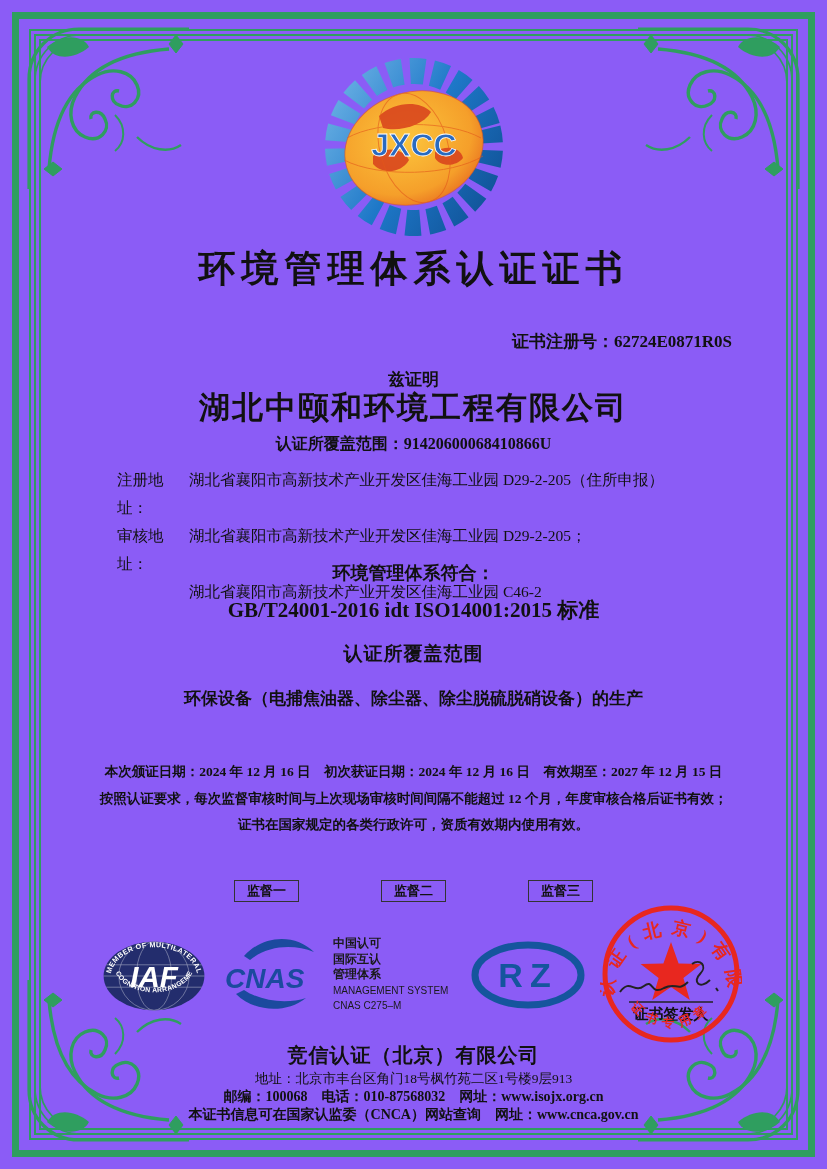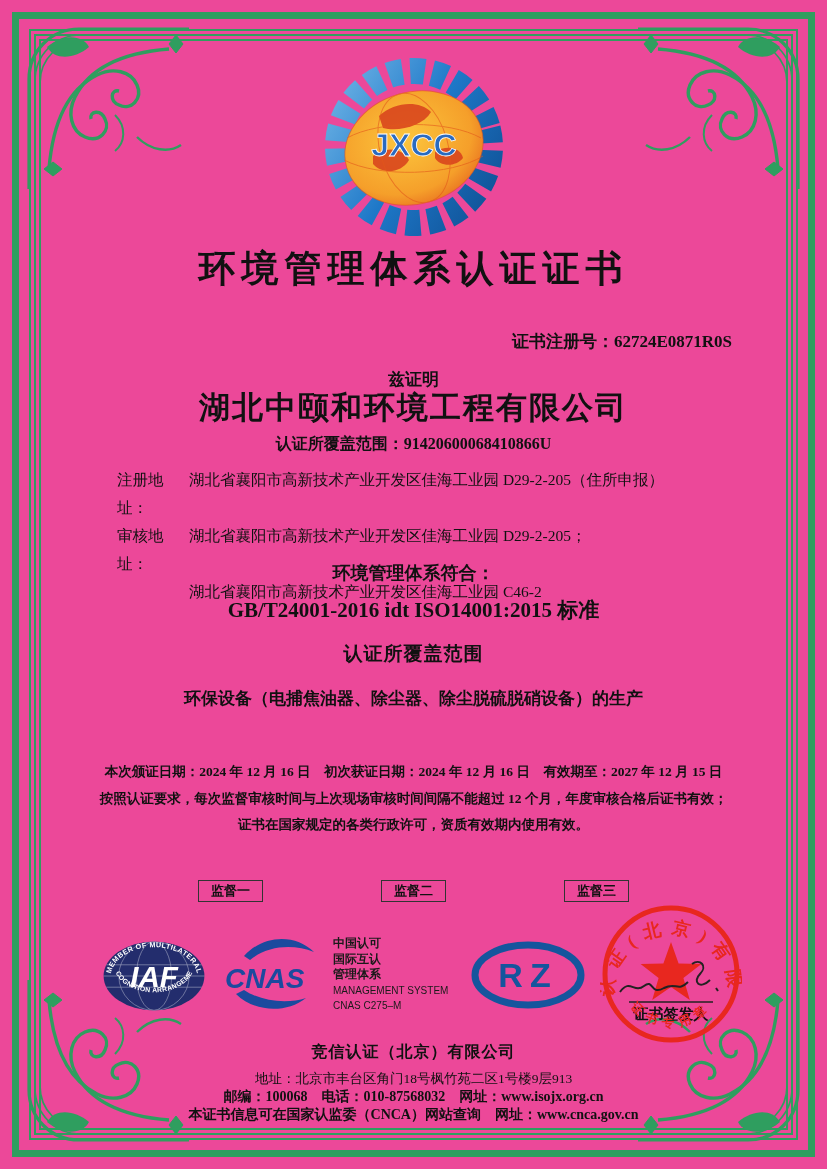--- a/index.html
+++ b/index.html
@@ -1,16 +1,16 @@
 <!DOCTYPE html>
 <html><head>
 <meta charset="utf-8">
 <style>
   html,body{margin:0;padding:0;background:#fff;}
-  .cert{position:relative;width:827px;height:1169px;background:#ec4899;overflow:hidden;
+  .cert{position:relative;width:827px;height:1169px;background:#8b5cf6;overflow:hidden;
         font-family:"Liberation Serif","DejaVu Serif",serif;color:#111;}
   
   .frame-thick{position:absolute;inset:12px;border:7px solid #2f9e5f;pointer-events:none;}
   .frame-triple{position:absolute;inset:29px;border:2px solid #2f9e5f;pointer-events:none;}
   .frame-triple::before{content:"";position:absolute;inset:3px;border:2px solid #2f9e5f;}
   .frame-triple::after{content:"";position:absolute;inset:8px;border:2px solid #2f9e5f;}
   .corner{position:absolute;width:170px;height:170px;pointer-events:none;}
   .corner.tl{top:19px;left:19px;}
   .corner.tr{top:19px;right:19px;transform:scaleX(-1);}
   .corner.bl{bottom:19px;left:19px;transform:scaleY(-1);}
@@ -27,32 +27,32 @@
   .addr .row{display:flex;}
   .addr .albl{flex:0 0 72px;font-weight:normal;}
   .conform{top:561px;font-size:18px;font-weight:bold;}
   .standard{top:596px;font-size:21px;font-weight:bold;}
   .scope-title{top:641px;font-size:19px;font-weight:bold;letter-spacing:1px;}
   .scope1{top:687px;font-size:17px;font-weight:bold;}
   .scope2{top:715px;font-size:17px;font-weight:bold;}
   .dates{position:absolute;top:759px;left:72px;right:72px;text-align:center;
          font-size:13.5px;font-weight:bold;line-height:26.5px;}
   .supervision{position:absolute;top:880px;left:0;width:100%;display:flex;
-               justify-content:center;gap:118px;}
+               justify-content:center;gap:82px;}
   .supervision .box{border:1.4px solid #333;padding:1px 12px;font-size:13px;font-weight:bold;}
   
   .iaf{position:absolute;left:102px;top:936px;width:104px;height:80px;}
   .cnas{position:absolute;left:224px;top:932px;width:102px;height:88px;}
   .cnas-text{position:absolute;left:333px;top:936px;font-size:12px;line-height:15.5px;
              font-weight:bold;font-family:"Liberation Sans","DejaVu Sans",sans-serif;color:#1a1a1a;text-align:left;}
   .cnas-text .en{font-weight:normal;font-size:10px;}
   .rz{position:absolute;left:470px;top:940px;width:116px;height:70px;}
   .stamp{position:absolute;left:600px;top:900px;width:142px;height:148px;}
   
-  .f-company{top:1042px;font-size:16px;font-weight:bold;letter-spacing:1px;}
+  .f-company{top:1042px;font-size:20px;font-weight:bold;letter-spacing:1px;}
   .f-addr{top:1070px;font-size:13.5px;}
   .f-contact{top:1088px;font-size:14px;font-weight:bold;}
   .f-query{top:1106px;font-size:14px;font-weight:bold;}
 </style>
 </head>
 <body>
 
 <svg width="0" height="0" style="position:absolute">
   <defs>
     <g id="cornerOrn" stroke="#2f9e5f" fill="none">

